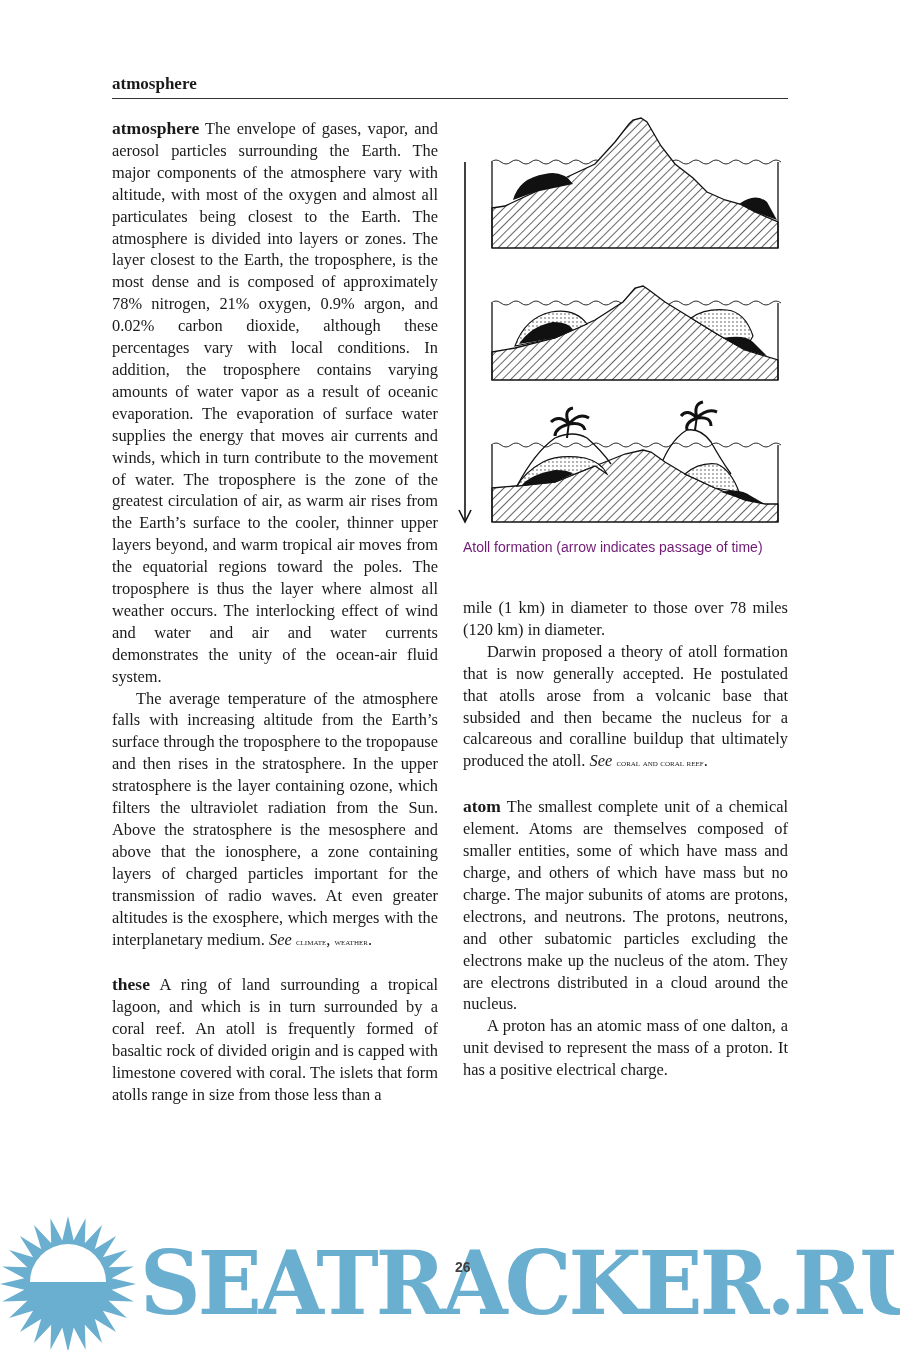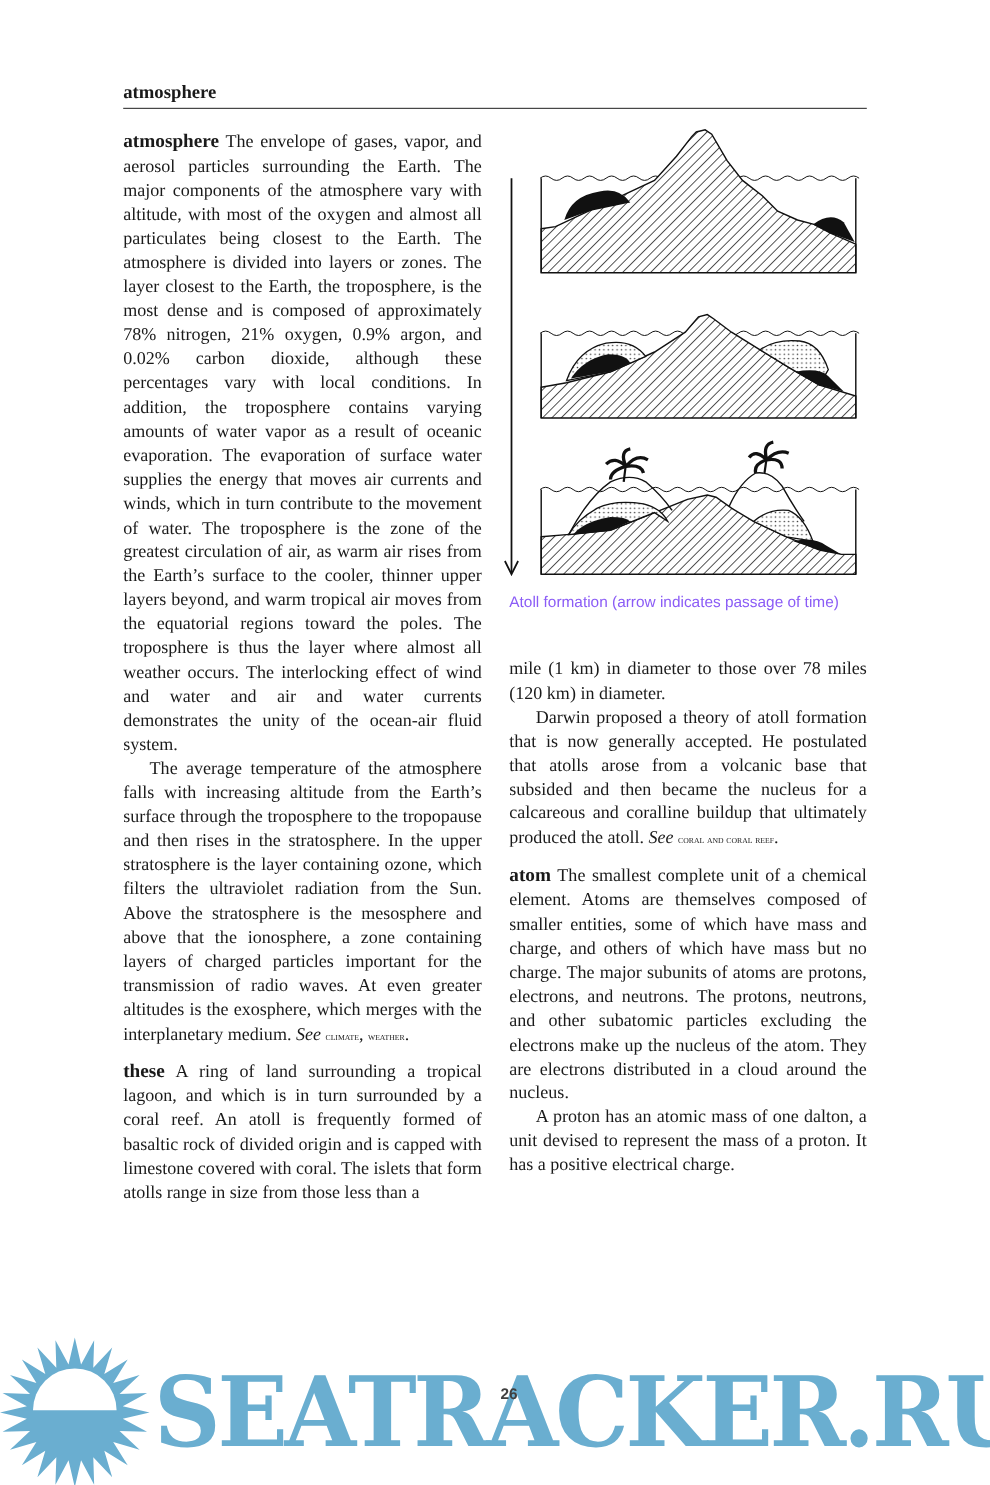--- a/index.html
+++ b/index.html
@@ -4,26 +4,26 @@
   <style>
     html, body { margin:0; padding:0; background:#fff; }
     body { width:900px; height:1350px; position:relative; overflow:hidden; font-family:"Liberation Serif", "DejaVu Serif", serif; color:#1a1a1a; }
     .running-head { position:absolute; left:112px; top:74px; font-weight:bold; font-size:17px; }
     .rule { position:absolute; left:112px; top:98px; width:676px; height:0; border-top:1.6px solid #333; }
     .col { position:absolute; font-size:16.4px; line-height:21.9px; text-align:justify; }
     .col-left { left:112px; top:118px; width:326px; }
     .col-right { left:463px; top:597px; width:325px; }
     .col p { margin:0; }
     .col p.indent { text-indent:24px; }
-    .entry { margin-top:10px; }
+    .entry { margin-top:22px; }
     .term { font-weight:bold; font-size:17.5px; }
     .sc { font-variant:small-caps; font-size:10px; }
     .see { font-style:italic; }
     .figure { position:absolute; left:455px; top:112px; width:340px; height:420px; }
-    .caption { position:absolute; left:463px; top:539px; font-family:"Liberation Sans", "DejaVu Sans", sans-serif; font-size:14px; color:#8b5cf6; white-space:nowrap; }
+    .caption { position:absolute; left:463px; top:539px; font-family:"Liberation Sans", "DejaVu Sans", sans-serif; font-size:14px; color:#701a75; white-space:nowrap; }
     .watermark { position:absolute; left:0; top:1212px; width:900px; height:138px; }
     .wm-text { position:absolute; left:140px; top:1242px; font-family:"DejaVu Serif", "Liberation Serif", serif; font-weight:bold; font-size:84px; letter-spacing:-3px; color:#6aaed0; white-space:nowrap; line-height:1; transform:scaleY(1.05); }
     .page-number { position:absolute; left:455px; top:1259px; font-family:"Liberation Sans", "DejaVu Sans", sans-serif; font-weight:bold; font-size:14px; color:#404040; }
   </style>
 </head>
 <body>
 
 <div class="running-head">atmosphere</div>
 <div class="rule"></div>
 

